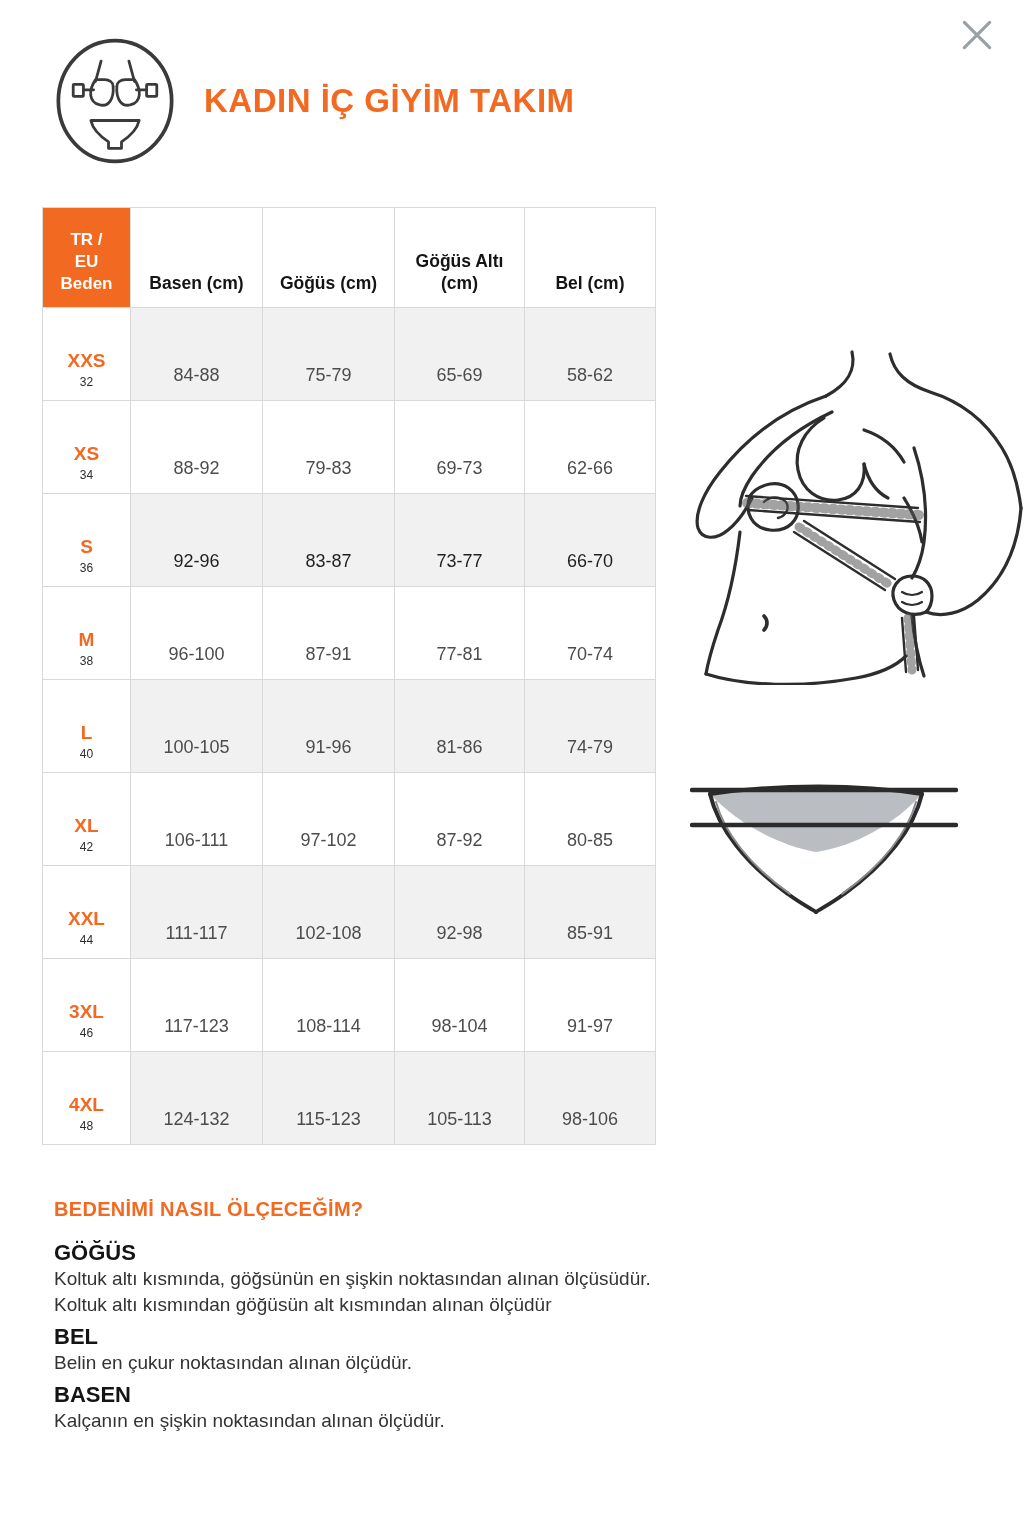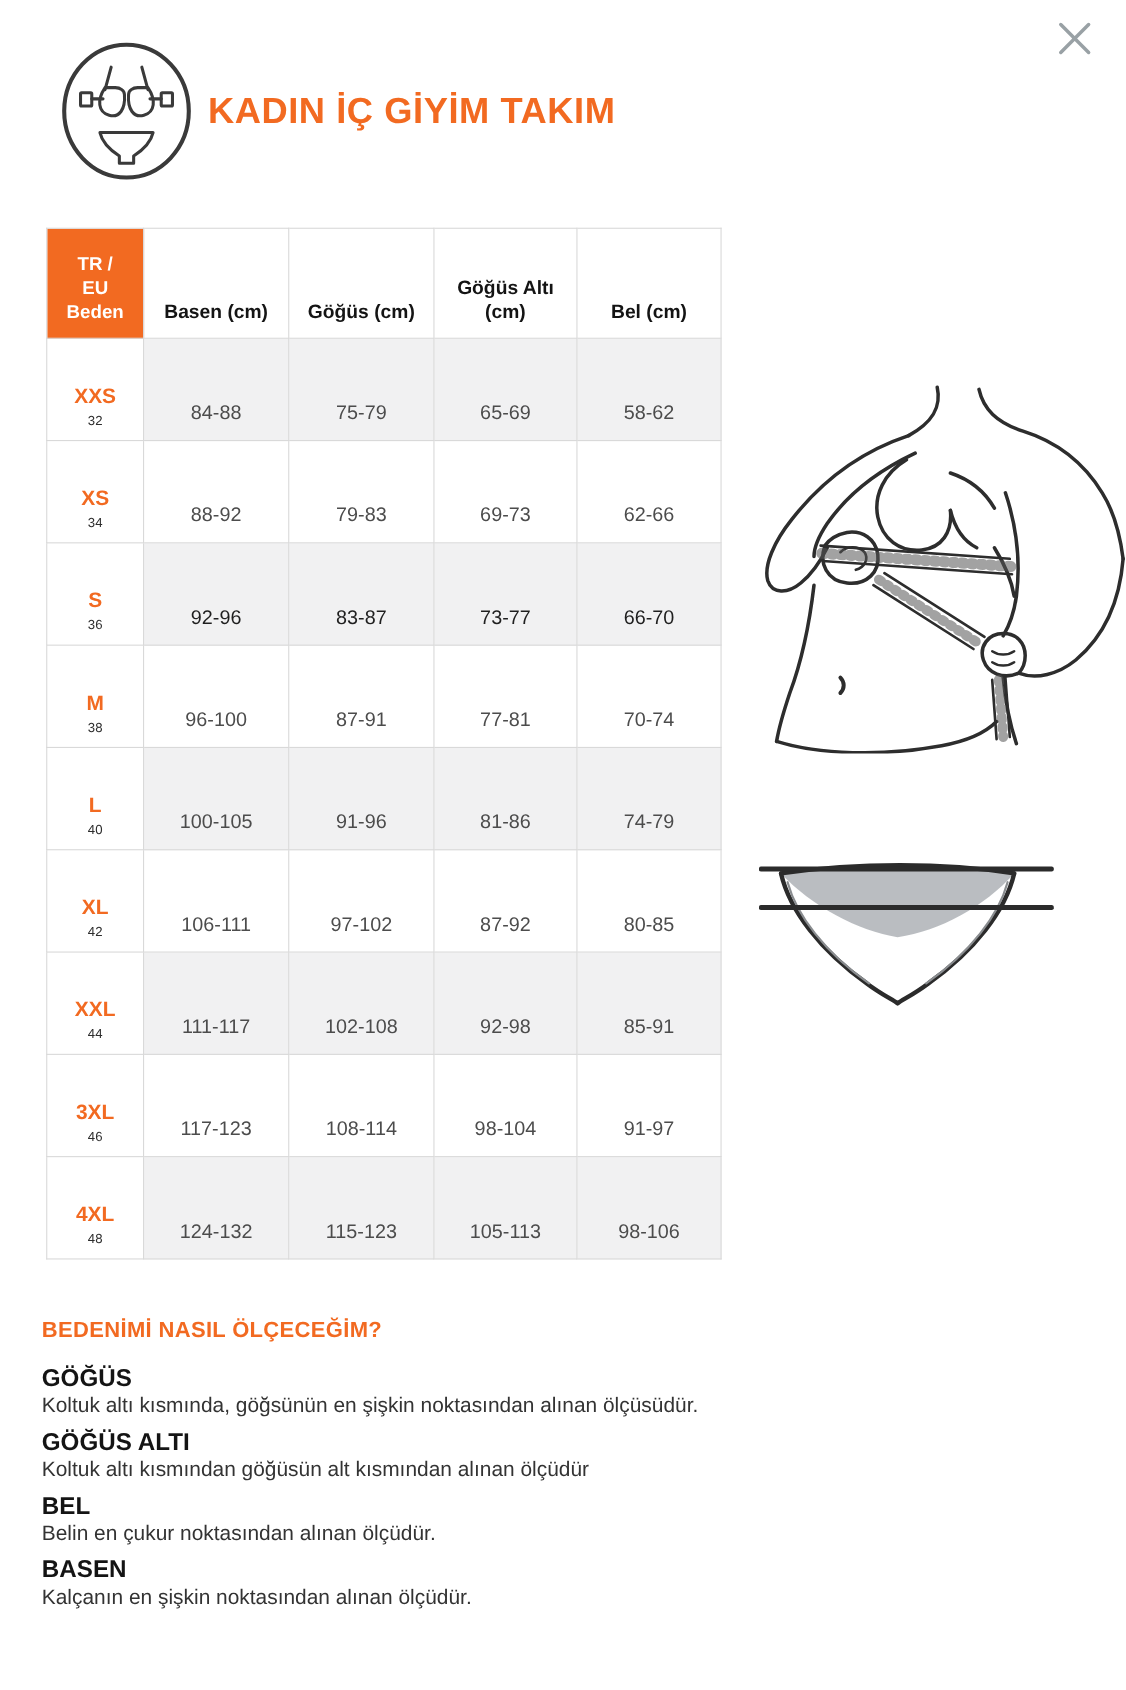--- a/index.html
+++ b/index.html
@@ -14,21 +14,21 @@
   .page{
     position:relative;width:1024px;height:1536px;background:#fff;overflow:hidden;
     font-family:"Liberation Sans",sans-serif;
   }
   
   .close-btn{
     position:absolute;top:12px;right:24px;width:46px;height:46px;
     background:none;border:none;padding:4px;cursor:pointer;
   }
   
-  .brand-header{position:absolute;left:50px;top:33px;display:flex;align-items:center;gap:9px;}
+  .brand-header{position:absolute;left:50px;top:33px;display:flex;align-items:center;gap:24px;}
   .badge{width:130px;height:136px;flex:0 0 auto;}
   .page-title{
     margin:0;font-size:33px;font-weight:700;color:var(--accent);letter-spacing:.5px;white-space:nowrap;
   }
   
   table.size-chart{
     position:absolute;left:42px;top:207px;width:613px;
     border-collapse:collapse;table-layout:fixed;
   }
   .size-chart th,.size-chart td{border:1px solid var(--border);}
@@ -49,21 +49,21 @@
     vertical-align:bottom;text-align:center;padding:0 4px 14px;
     font-size:18px;color:var(--cell-ink);
   }
   tr.shaded td{background:var(--shade);}
   tr.highlight td{font-weight:400;color:#1F1F1F;}
   
   .figure{position:absolute;}
   .fig-bust{left:652px;top:350px;width:372px;height:335px;}
   .fig-panty{left:690px;top:772px;width:268px;height:150px;}
   
-  .guide{position:absolute;left:38px;top:1186px;width:740px;padding-top:10px;}
+  .guide{position:absolute;left:54px;top:1186px;width:740px;padding-top:10px;}
   .guide-title{margin:0 0 18px;font-size:20px;font-weight:700;color:var(--accent);line-height:26px;letter-spacing:.3px;}
   .guide-term{margin:6px 0 0;font-size:22px;font-weight:700;color:var(--ink);line-height:26px;}
   .guide-desc{margin:0;font-size:19px;color:#333;line-height:26px;}
 </style>
 </head>
 <body>
 
 <div class="page">
 
   <button class="close-btn" aria-label="close">
@@ -266,21 +266,20 @@
       <path d="M2,18 L266,18" stroke-width="4.5"></path>
       <path d="M2,53 L266,53" stroke-width="4.5"></path>
     </svg>
   </div>
 
   <section class="guide">
     <h2 class="guide-title">BEDENİMİ NASIL ÖLÇECEĞİM?</h2>
     <div id="guide-items">
         <h3 class="guide-term">GÖĞÜS</h3>
         <p class="guide-desc">Koltuk altı kısmında, göğsünün en şişkin noktasından alınan ölçüsüdür.</p>
-        <h3 class="guide-term">GÖĞÜS ALTI</h3>
         <p class="guide-desc">Koltuk altı kısmından göğüsün alt kısmından alınan ölçüdür</p>
         <h3 class="guide-term">BEL</h3>
         <p class="guide-desc">Belin en çukur noktasından alınan ölçüdür.</p>
         <h3 class="guide-term">BASEN</h3>
         <p class="guide-desc">Kalçanın en şişkin noktasından alınan ölçüdür.</p>
       </div>
   </section>
 
 </div>
 

